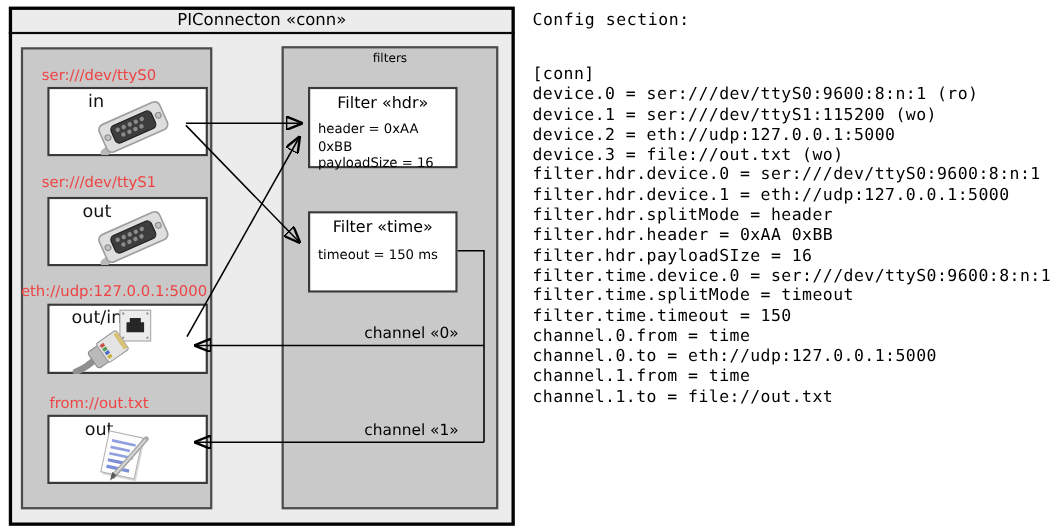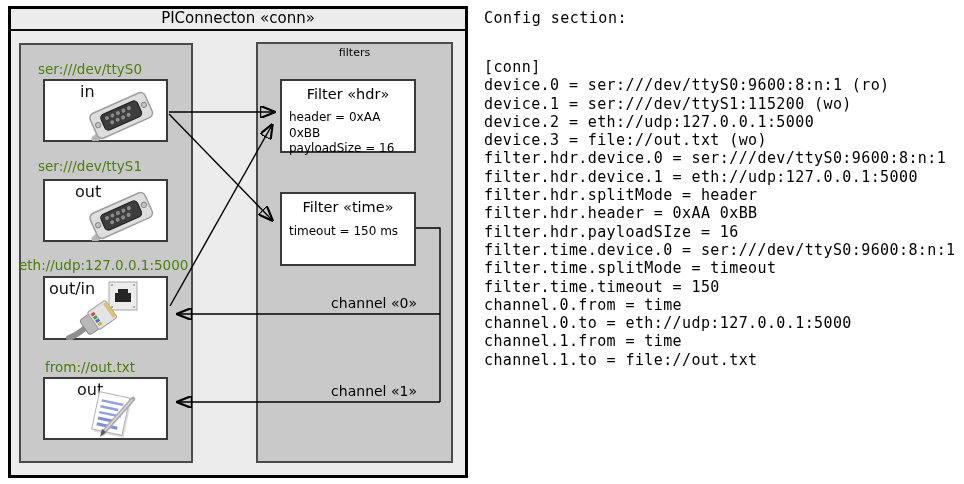--- a/index.html
+++ b/index.html
@@ -16,23 +16,23 @@
 
   
   .panel { position: absolute; background: #c9c9c9; border: 2px solid #4b4b4b; }
   .panel-devices { left: 19px; top: 43px; width: 174px; height: 420px; }
   .panel-filters { left: 256px; top: 42px; width: 197px; height: 421px; }
   .filters-title { position: absolute; left: 256px; top: 46px; width: 197px;
                    text-align: center; font-size: 11px; }
 
   
   .wbox { position: absolute; background: #fff; border: 2px solid #3a3a3a; }
-  .dev-box  { left: 43px; width: 125px; height: 63px; }
+  .dev-box  { left: 43px; width: 146px; height: 63px; }
   .dev-label { position: absolute; left: 19px; width: 142px; text-align: center;
-               font-size: 13.5px; color: #4d7c0f; }
+               font-size: 13.5px; color: #ef4444; }
   .port-label { position: absolute; font-size: 16px; color: #111; }
 
   .filter-box { left: 280px; width: 136px; height: 74px; }
   .filter-title { position: absolute; width: 100%; top: 5px; text-align: center; font-size: 14.5px; }
   .filter-attrs { position: absolute; left: 7px; font-size: 12px; line-height: 15.5px; }
 
   .chan-label { position: absolute; left: 280px; width: 137px; text-align: right; font-size: 14px; }
 
   
   .wires { position: absolute; left: 0; top: 0; pointer-events: none; }
@@ -106,21 +106,21 @@
               <circle cx="45" cy="31" r="2" fill="#8b8b8b"></circle>
             <circle cx="13" cy="28" r="2.6" fill="#c2c2c2" stroke="#8c8c8c"></circle>
             <circle cx="63" cy="28" r="2.6" fill="#c2c2c2" stroke="#8c8c8c"></circle>
           </g>
         </svg>
       </span>
     </div>
 
     <div class="dev-label" style="top:257px">eth://udp:127.0.0.1:5000</div>
     <div class="wbox dev-box" style="top:276px;height:64px">
-      <span class="port-label" style="left:4px;top:1px">out/in</span>
+      <span class="port-label" style="left:20px;top:1px">out/in</span>
       <span class="icon" style="left:63px;top:3px">
         <svg width="30" height="30" viewBox="0 0 30 30">
           <rect x="1" y="1" width="28" height="28" fill="#ececec" stroke="#a5a5a5"></rect>
           <path d="M7,21 V12 h3 V8 h10 v4 h3 v9 z" fill="#262626"></path>
           <circle cx="4" cy="4" r="1.1" fill="#9a9a9a"></circle>
             <circle cx="26" cy="4" r="1.1" fill="#9a9a9a"></circle>
           <circle cx="4" cy="26" r="1.1" fill="#9a9a9a"></circle>
             <circle cx="26" cy="26" r="1.1" fill="#9a9a9a"></circle>
         </svg>
       </span>

